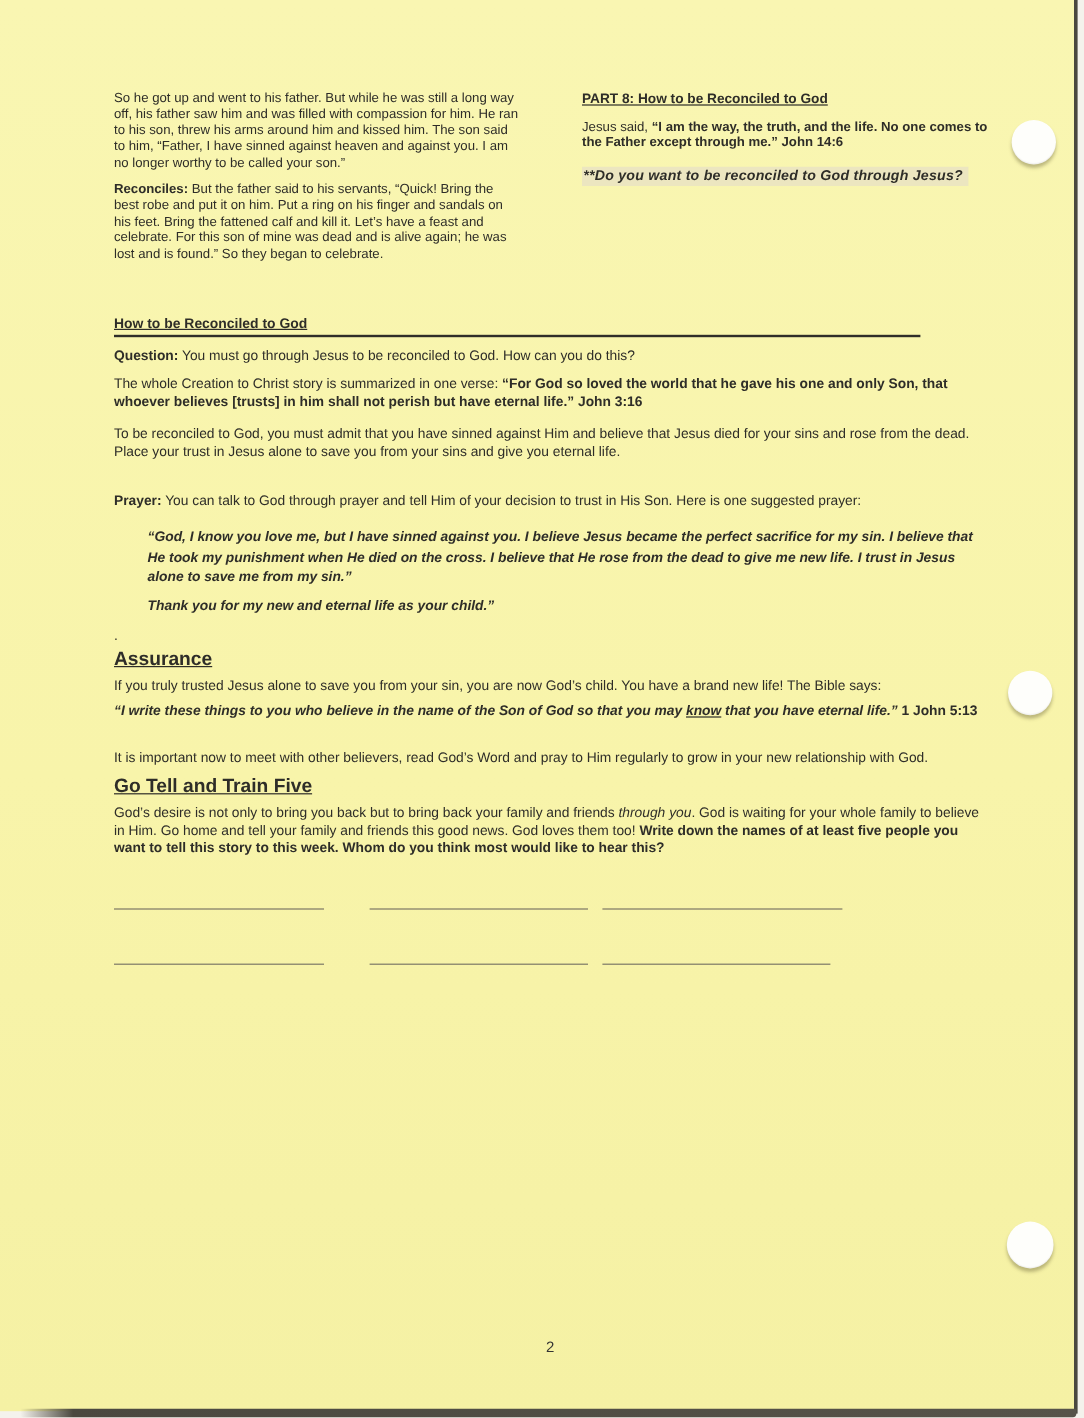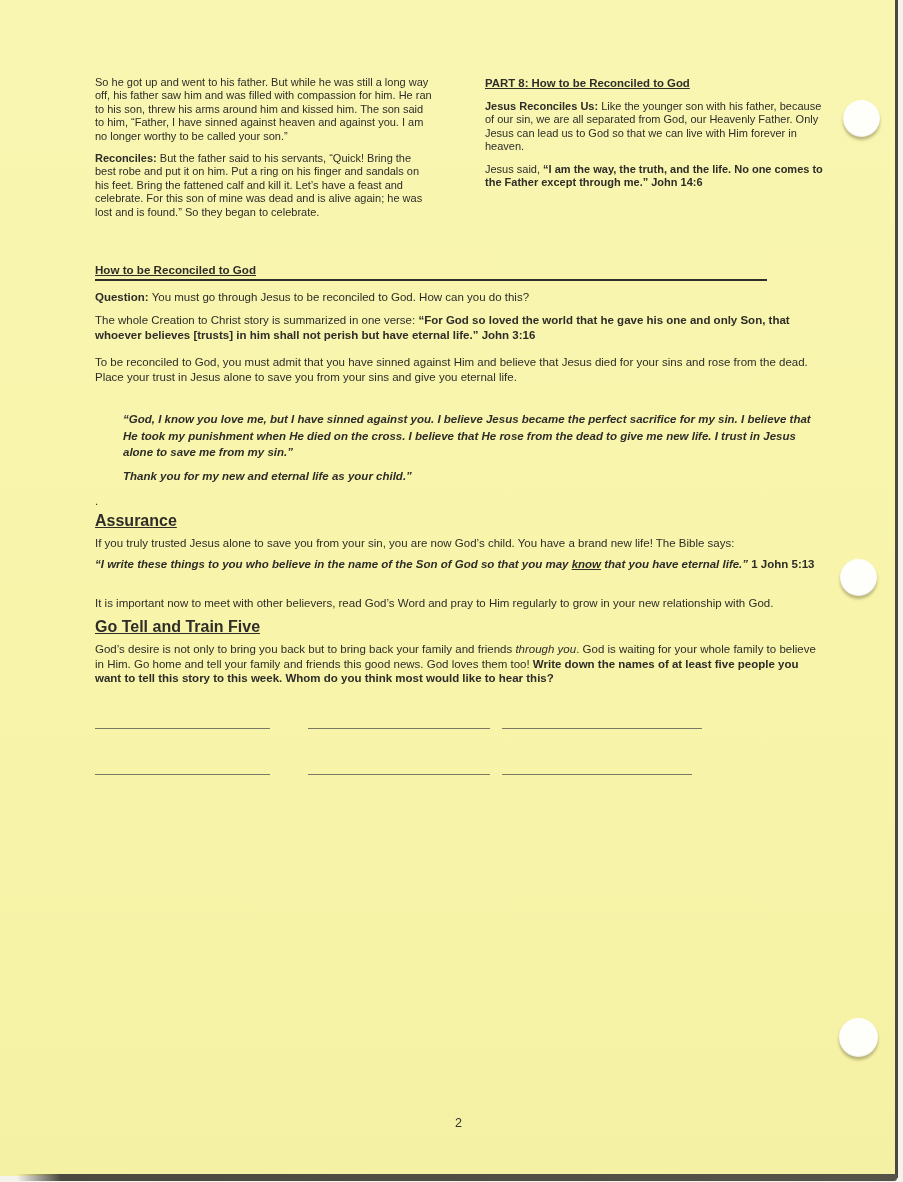--- a/index.html
+++ b/index.html
@@ -85,34 +85,35 @@
 <div class="scan">
   <div class="paper">
 
     <div class="cols">
       <div class="col">
         <p class="sm"><span>So he got up and went to his father.  But while he was still a long way off, his father saw him and was filled with compassion for him.  He ran to his son, threw his arms around him and kissed him.  The son said to him, “Father, I have sinned against heaven and against you. I am no longer worthy to be called your son.”</span></p>
         <p class="sm"><b>Reconciles:</b><span> But the father said to his servants, “Quick! Bring the best robe and put it on him. Put a ring on his finger and sandals on his feet.  Bring the fattened calf and kill it. Let’s have a feast and celebrate.  For this son of mine was dead and is alive again; he was lost and is found.” So they began to celebrate.</span></p>
       </div>
       <div class="col">
         <h3 class="col-head">PART 8: How to be Reconciled to God</h3>
-        <p class="sm"><b>Jesus Reconciles Us:</b><span> Like the younger son with his father, because of our sin, we are all separated from God, our Heavenly Father.  Only Jesus can lead us to God so that we can live with Him forever in heaven.</span></p>
         <p class="sm"><span>Jesus said, </span><b>“I am the way, the truth, and the life.  No one comes to the Father except through me.” John 14:6</b></p>
+        <p class="sm"><span class="hl"><b><i>**Do you want to be reconciled to God through Jesus?</i></b></span></p>
       </div>
     </div>
 
     <div class="main">
       <div class="sec-head"><span>How to be Reconciled to God</span></div>
 
       <p class="p-question"><b>Question:</b><span> You must go through Jesus to be reconciled to God.  How can you do this?</span></p>
 
       <p class="p-verse"><span>The whole Creation to Christ story is summarized in one verse:  </span><b>“For God so loved the world that he gave his one and only Son, that whoever believes [trusts] in him shall not perish but have eternal life.”  John 3:16</b></p>
 
       <p class="p-reconciled">To be reconciled to God, you must admit that you have sinned against Him and believe that Jesus died for your sins and rose from the dead.  Place your trust in Jesus alone to save you from your sins and give you eternal life.</p>
 
+      <p class="p-prayer"><b>Prayer:</b><span> You can talk to God through prayer and tell Him of your decision to trust in His Son.  Here is one suggested prayer:</span></p>
 
       <p class="quote">“God, I know you love me, but I have sinned against you.  I believe Jesus became the perfect sacrifice for my sin.  I believe that He took my punishment when He died on the cross.  I believe that He rose from the dead to give me new life.  I trust in Jesus alone to save me from my sin.”</p>
 
       <p class="thanks">Thank you for my new and eternal life as your child.”</p>
 
       <p class="stray">.</p>
 
       <p class="u-head">Assurance</p>
 
       <p class="p-a1">If you truly trusted Jesus alone to save you from your sin, you are now God’s child.  You have a brand new life!  The Bible says:</p>

